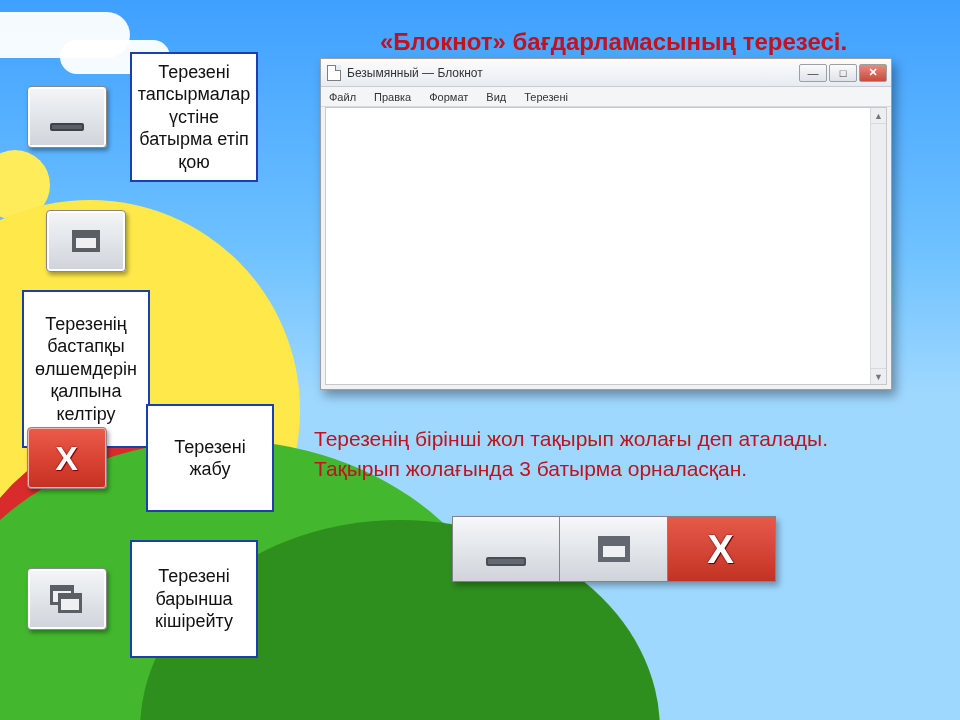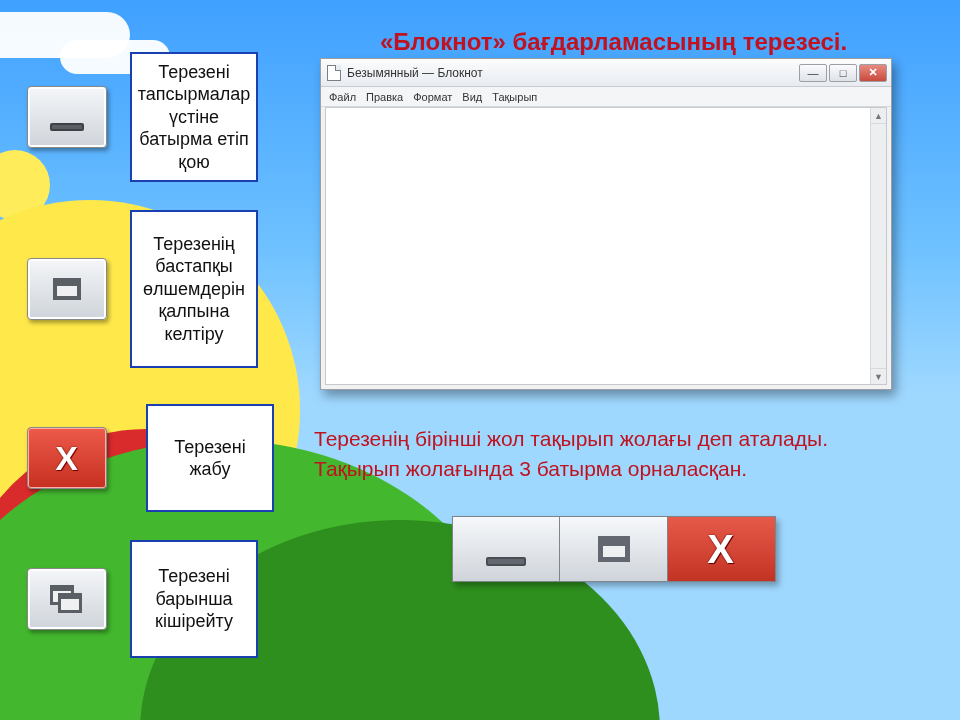--- a/index.html
+++ b/index.html
@@ -75,21 +75,21 @@
     display:flex; align-items:center; justify-content:space-between;
     padding:0 4px 0 6px;
     font-size:12px; color:#333;
   }
   .np-title-left{display:flex;align-items:center;gap:6px;}
   .np-doc-icon{width:14px;height:16px;background:#fff;border:1px solid #7a7f85;position:relative;}
   .np-doc-icon::after{content:"";position:absolute;right:-1px;top:-1px;width:5px;height:5px;background:#e7ecf2;border-left:1px solid #7a7f85;border-bottom:1px solid #7a7f85;}
   .np-ctrls{display:flex;gap:2px;}
   .np-ctrls span{width:28px;height:18px;display:flex;align-items:center;justify-content:center;border:1px solid #9aa0a6;background:linear-gradient(#fafbfc,#dfe3e8);font-size:11px;border-radius:2px;}
   .np-ctrls span.close{background:linear-gradient(#e88a80,#c84a3c);color:#fff;font-weight:bold;}
-  .np-menubar{height:20px;background:#f4f5f7;border-bottom:1px solid #d6d9dd;display:flex;gap:10px;padding:0 8px;font-size:11px;color:#333;align-items:center;}
+  .np-menubar{height:20px;background:#f4f5f7;border-bottom:1px solid #d6d9dd;display:flex;gap:18px;padding:0 8px;font-size:11px;color:#333;align-items:center;}
   .np-body{position:absolute;left:4px;right:4px;top:48px;bottom:4px;background:#fff;border:1px solid #c5c9cd;}
   .np-scroll{position:absolute;right:0;top:0;bottom:0;width:16px;background:#edeef0;border-left:1px solid #d6d9dd;}
   .np-scroll .tr{height:16px;border-bottom:1px solid #d6d9dd;display:flex;align-items:center;justify-content:center;color:#777;font-size:9px;}
   .np-scroll .bt{position:absolute;bottom:0;height:16px;width:100%;border-top:1px solid #d6d9dd;display:flex;align-items:center;justify-content:center;color:#777;font-size:9px;}
   
   .caption {
     position:absolute; left:314px; top:424px; width:580px;
     font-size:21px; line-height:1.45; color:#c1121f;
   }
   
@@ -125,21 +125,21 @@
 
   <div class="pair" style="left:22px; top:52px;justify-content:space-between;">
     <div class="icon-wrap">
       <div class="win-btn">
           <div class="glyph-min"></div>
         </div>
     </div>
     <div class="label-box" style="min-height:130px;">Терезені тапсырмалар үстіне батырма етіп қою</div>
   </div>
 
-  <div class="pair" style="left:22px; top:210px;">
+  <div class="pair" style="left:22px; top:210px;flex-direction:column;">
     <div class="icon-wrap">
       <div class="win-btn">
           <div class="glyph-max"></div>
         </div>
     </div>
     <div class="label-box" style="min-height:158px;">Терезенің бастапқы өлшемдерін қалпына келтіру</div>
   </div>
 
   <div class="pair" style="left:22px; top:404px;">
     <div class="icon-wrap">
@@ -174,21 +174,21 @@
         <span>—</span>
         <span>□</span>
         <span class="close">✕</span>
       </div>
     </div>
     <div class="np-menubar">
       <span>Файл</span>
       <span>Правка</span>
       <span>Формат</span>
       <span>Вид</span>
-      <span>Тақырып</span>
+      <span>Терезені</span>
     </div>
     <div class="np-body">
       <div class="np-scroll">
         <div class="tr">▲</div>
         <div class="bt">▼</div>
       </div>
     </div>
   </div>
 
   <div class="caption">

